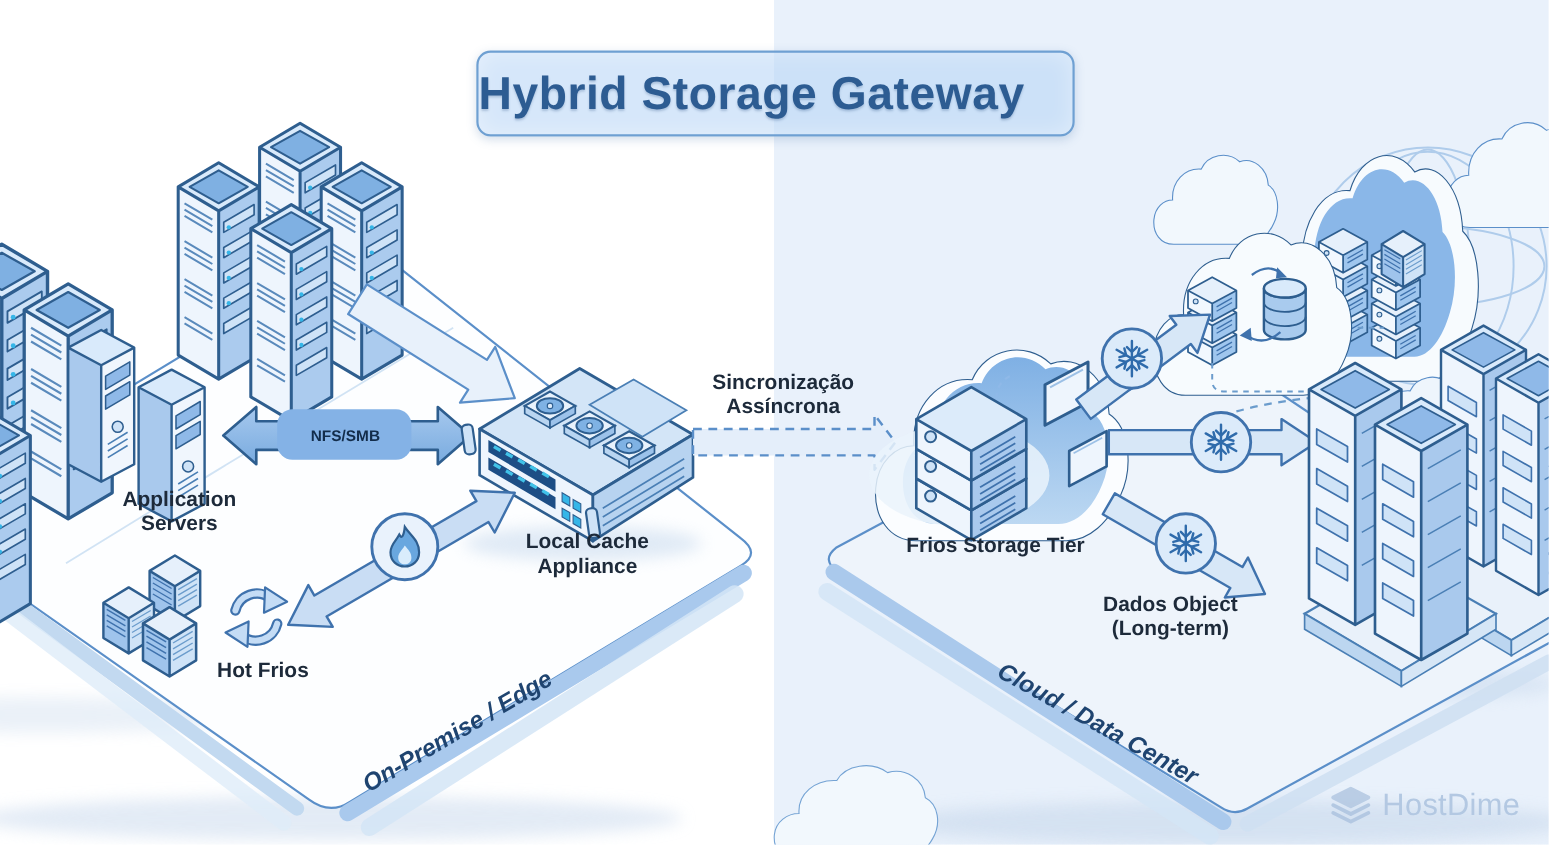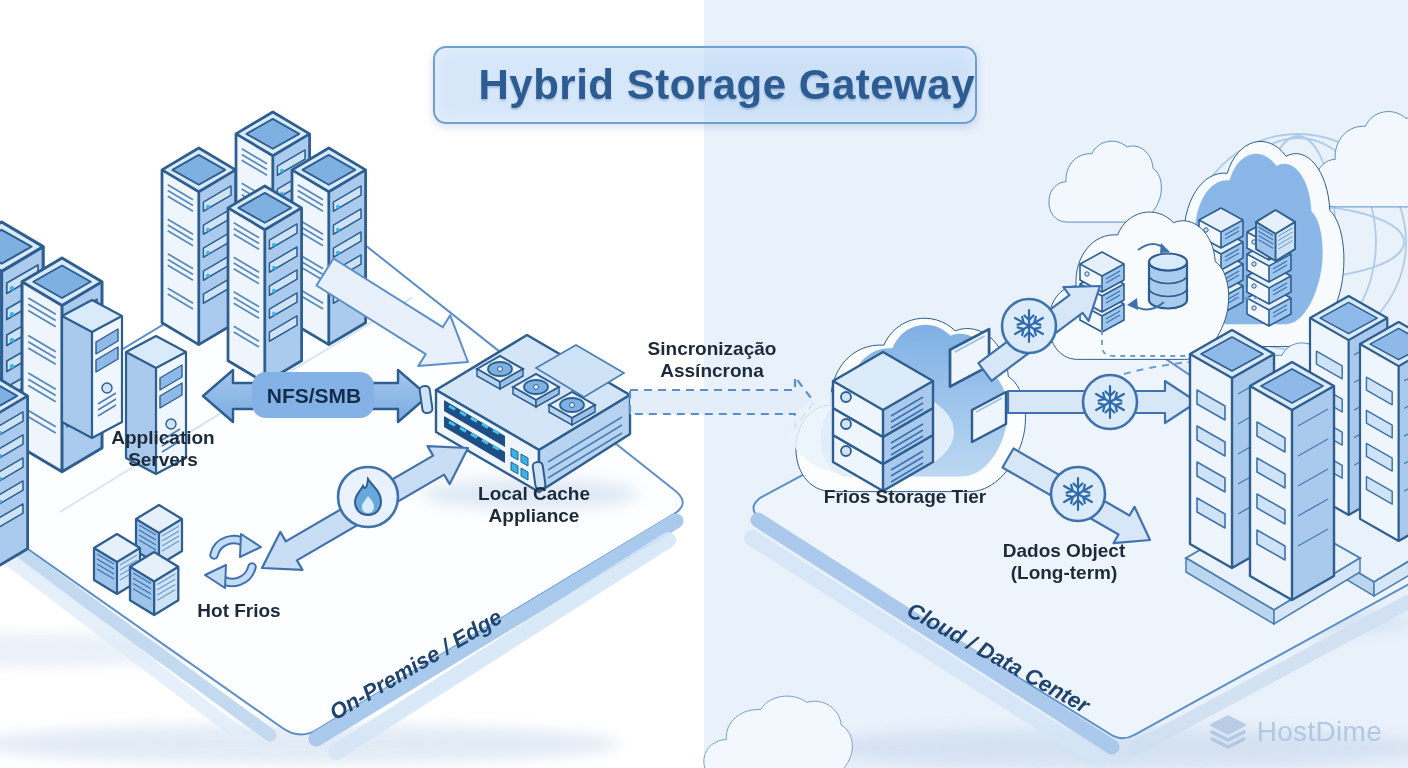--- a/index.html
+++ b/index.html
@@ -2,25 +2,25 @@
 <html><head>
 <meta charset="utf-8">
 <style>
   html,body{margin:0;padding:0}
   .stage{position:relative;width:1408px;height:768px;overflow:hidden;
     font-family:"Liberation Sans",sans-serif;
     background:linear-gradient(90deg,#ffffff 0,#ffffff 50%,#e9f1fb 50%,#e9f1fb 100%)}
   svg.art{position:absolute;inset:0;display:block}
   .lbl{position:absolute;transform:translate(-50%,-50%);text-align:center;
     font-weight:700;color:#1d2a3a;font-size:19px;line-height:1.18;white-space:nowrap}
-  .lbl.nfs{font-size:21px;color:#122c4a}
+  .lbl.nfs{font-size:14px;color:#122c4a}
   .titlebox{position:absolute;left:433px;top:46px;width:540px;height:74px;
     border:2px solid #6fa0d2;border-radius:13px;background:rgba(180,212,245,.55);
     box-shadow:0 3px 9px rgba(90,130,180,.25), inset 0 0 20px rgba(255,255,255,.4);
-    display:flex;align-items:center;justify-content:flex-end}
+    display:flex;align-items:center;justify-content:flex-start}
   .titlebox h1{margin:0;font-size:42px;font-weight:700;color:#2d5c92;
     letter-spacing:.5px;text-shadow:0 2px 2px rgba(40,80,130,.25)}
   .zone{position:absolute;transform:translate(-50%,-50%) rotate(var(--rot));
     font-style:italic;font-weight:700;font-size:22px;color:#1f4470;white-space:nowrap}
   .wm{position:absolute;right:26px;bottom:18px;display:flex;align-items:center;gap:9px;
     color:#b3c8e2;font-size:28px;font-weight:400;letter-spacing:.3px}
 </style>
 </head>
 <body>
 
@@ -331,21 +331,21 @@
 </g>
 
 <use href="#cloudp" transform="translate(700,682) scale(0.66,0.6)" fill="#f2f8fd" stroke="#74a3d4"></use>
 
 </svg>
 
 <div class="titlebox">
   <h1>Hybrid Storage Gateway</h1>
 </div>
 
-<div class="lbl" style="left:163px;top:449px">
+<div class="lbl" style="left:163px;top:466px">
   <div>Application</div>
   <div>Servers</div>
 </div>
 
 <div class="lbl nfs" style="left:314px;top:396px">
   <span>NFS/SMB</span>
 </div>
 
 <div class="lbl" style="left:712px;top:360px">
   <div>Sincronização</div>

